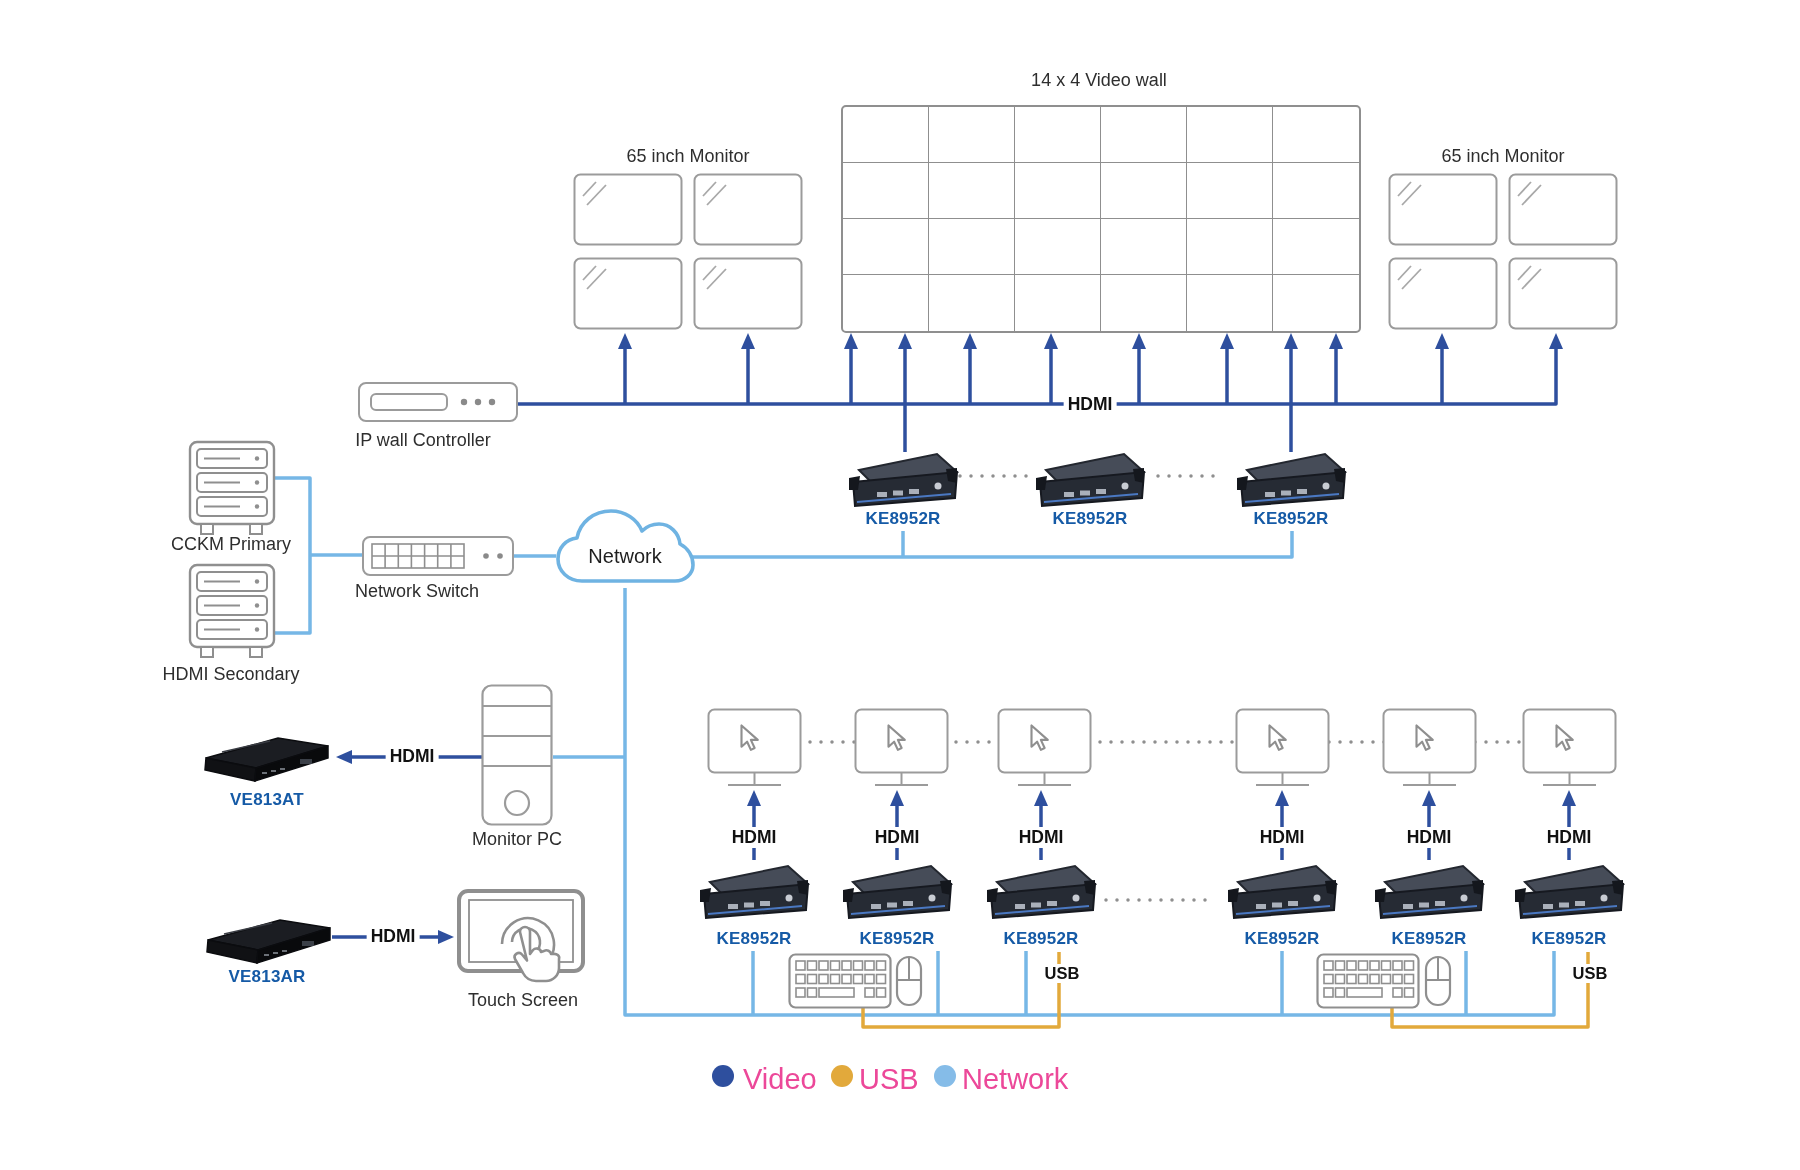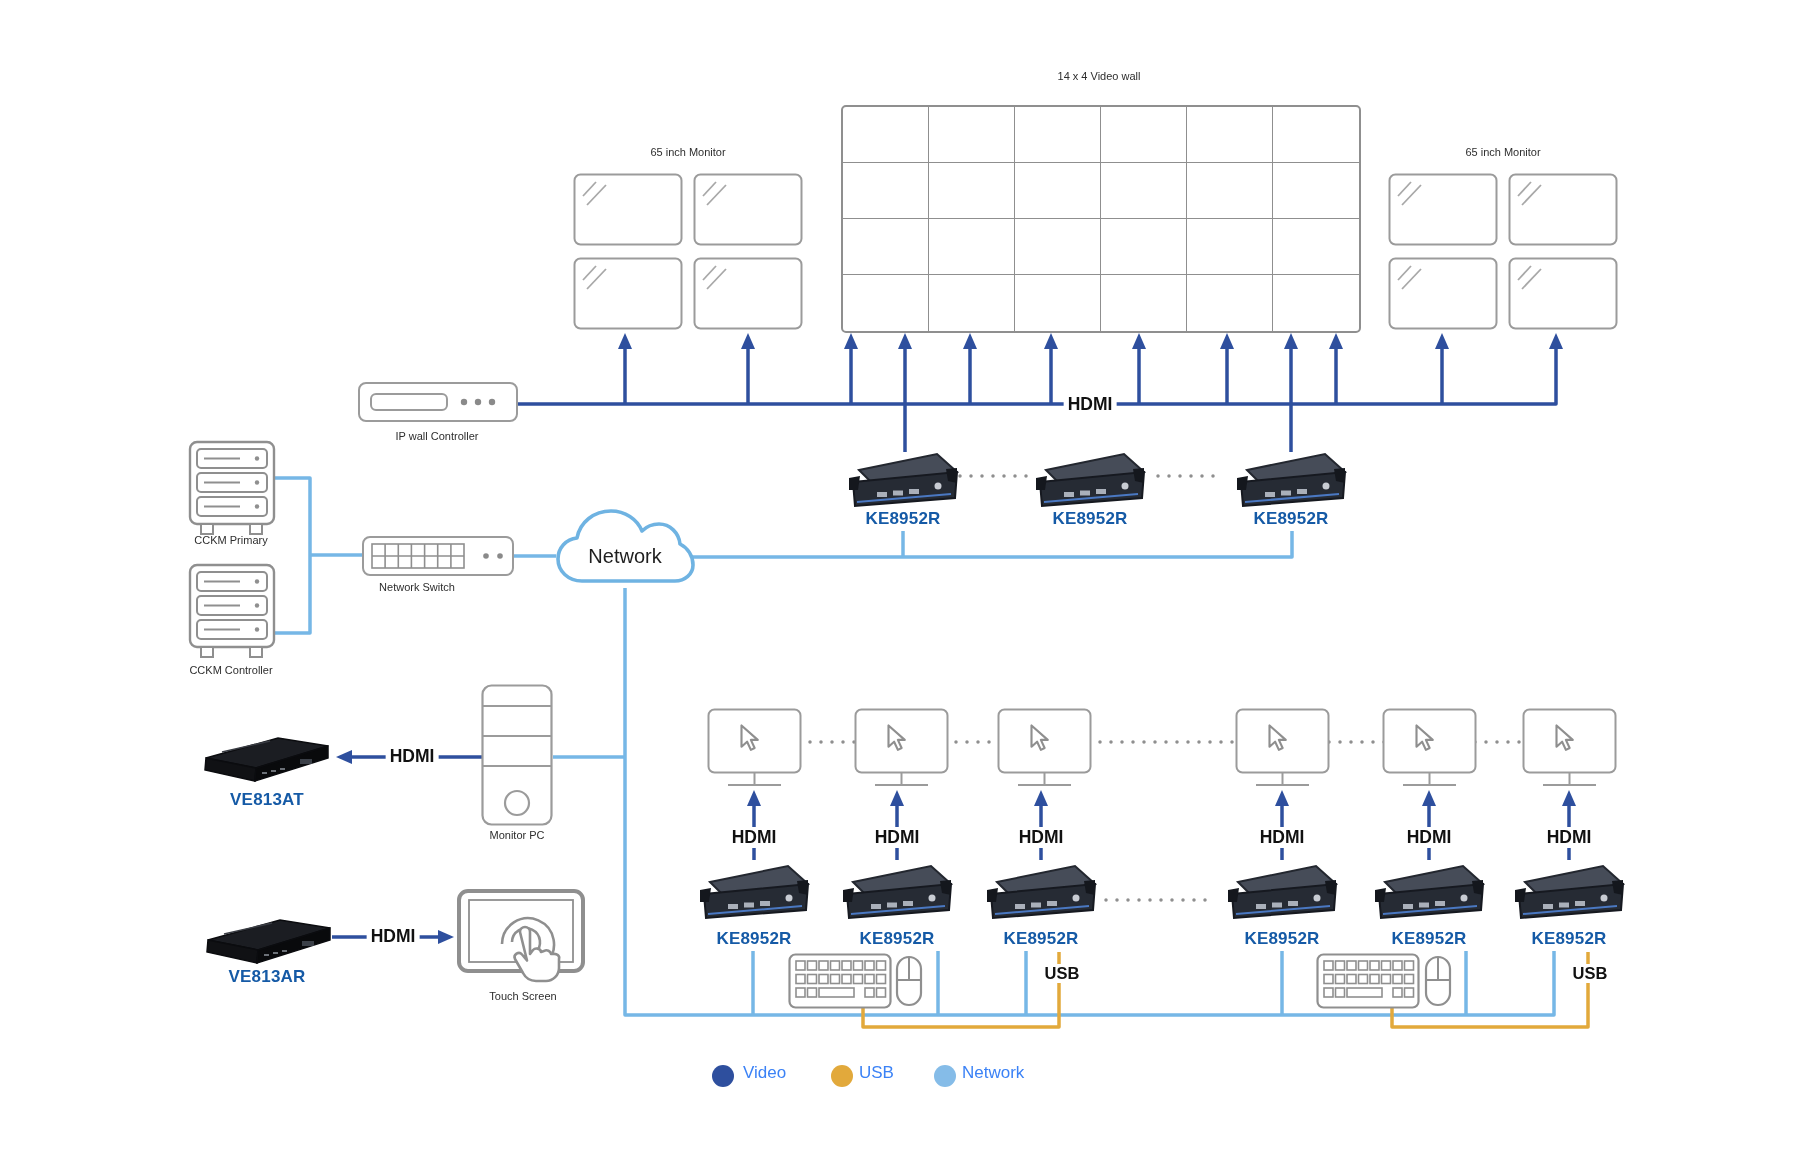--- a/index.html
+++ b/index.html
@@ -1,22 +1,22 @@
 <!DOCTYPE html>
 <html><head>
 <meta charset="utf-8">
 <style>
   html,body{margin:0;padding:0;background:#fff;}
   #canvas{position:relative;width:1800px;height:1170px;background:#fff;overflow:hidden;
           font-family:"Liberation Sans",sans-serif;}
   .abs{position:absolute;}
-  .lbl{position:absolute;font-size:11px;color:#2e2e2e;transform:translateX(-50%);white-space:nowrap;}
+  .lbl{position:absolute;font-size:18px;color:#2e2e2e;transform:translateX(-50%);white-space:nowrap;}
   .lbl.blue{color:#155aa6;font-weight:bold;font-size:17px;letter-spacing:.2px;}
   .lbl.conn{font-weight:bold;color:#111;font-size:17.5px;background:#fff;padding:0 4px;}
-  .legend-label{position:absolute;font-size:17px;color:#3b82f6;}
+  .legend-label{position:absolute;font-size:29px;color:#ec4899;}
   .legend-dot{position:absolute;width:22px;height:22px;border-radius:50%;}
   
   .wall{position:absolute;left:841px;top:105px;width:516px;height:224px;
         border:2px solid #8f8f8f;border-radius:5px;display:grid;
         grid-template-columns:repeat(6,1fr);grid-template-rows:repeat(4,1fr);background:#fff;}
   .wall-cell{border-right:1.5px solid #8f8f8f;border-bottom:1.5px solid #8f8f8f;}
   .wall-cell:nth-child(6n){border-right:none;}
   .wall-cell:nth-child(n+19){border-bottom:none;}
   svg{display:block;}
 </style>
@@ -214,21 +214,21 @@
 
   <div class="abs" style="left:358px;top:382px">
     <svg width="160" height="40" viewBox="0 0 160 40">
         <rect x="1" y="1" width="158" height="38" rx="7" fill="#fff" stroke="#9b9b9b" stroke-width="2"></rect>
         <rect x="13" y="12" width="76" height="16" rx="5" fill="#fff" stroke="#9b9b9b" stroke-width="2"></rect>
         <circle cx="106" cy="20" r="3.2" fill="#8a8a8a"></circle>
         <circle cx="120" cy="20" r="3.2" fill="#8a8a8a"></circle>
         <circle cx="134" cy="20" r="3.2" fill="#8a8a8a"></circle>
       </svg>
     </div>
-  <div class="lbl" style="left:437px;top:430px">IP wall Controller</div>
+  <div class="lbl" style="left:423px;top:430px">IP wall Controller</div>
 
   <div class="abs" style="left:188px;top:440px">
     <svg width="88" height="96" viewBox="0 0 88 96">
         <rect x="2" y="2" width="84" height="82" rx="7" fill="#fff" stroke="#8f8f8f" stroke-width="2.4"></rect>
         <g fill="#fff" stroke="#8f8f8f" stroke-width="2">
           <rect x="9" y="9" width="70" height="19" rx="4"></rect>
           <rect x="9" y="33" width="70" height="19" rx="4"></rect>
           <rect x="9" y="57" width="70" height="19" rx="4"></rect>
         </g>
         <g stroke="#8f8f8f" stroke-width="2">
@@ -258,21 +258,21 @@
           <line x1="16" y1="42.5" x2="52" y2="42.5"></line>
           <line x1="16" y1="66.5" x2="52" y2="66.5"></line>
         </g>
         <circle cx="69" cy="18.5" r="2.2" fill="#8f8f8f"></circle>
         <circle cx="69" cy="42.5" r="2.2" fill="#8f8f8f"></circle>
         <circle cx="69" cy="66.5" r="2.2" fill="#8f8f8f"></circle>
         <rect x="13" y="84" width="12" height="10" fill="#fff" stroke="#8f8f8f" stroke-width="2"></rect>
         <rect x="62" y="84" width="12" height="10" fill="#fff" stroke="#8f8f8f" stroke-width="2"></rect>
       </svg>
     </div>
-  <div class="lbl" style="left:231px;top:664px">CCKM Controller</div>
+  <div class="lbl" style="left:231px;top:664px">HDMI Secondary</div>
 
   <div class="abs" style="left:362px;top:536px">
     <svg width="152" height="40" viewBox="0 0 152 40">
         <rect x="1" y="1" width="150" height="38" rx="7" fill="#fff" stroke="#9b9b9b" stroke-width="2"></rect>
         <g fill="#fff" stroke="#8f8f8f" stroke-width="1.6">
           <rect x="10" y="8" width="92" height="24"></rect>
           <line x1="10" y1="20" x2="102" y2="20"></line>
           <line x1="23.1" y1="8" x2="23.1" y2="32"></line>
           <line x1="36.3" y1="8" x2="36.3" y2="32"></line>
           <line x1="49.4" y1="8" x2="49.4" y2="32"></line>

